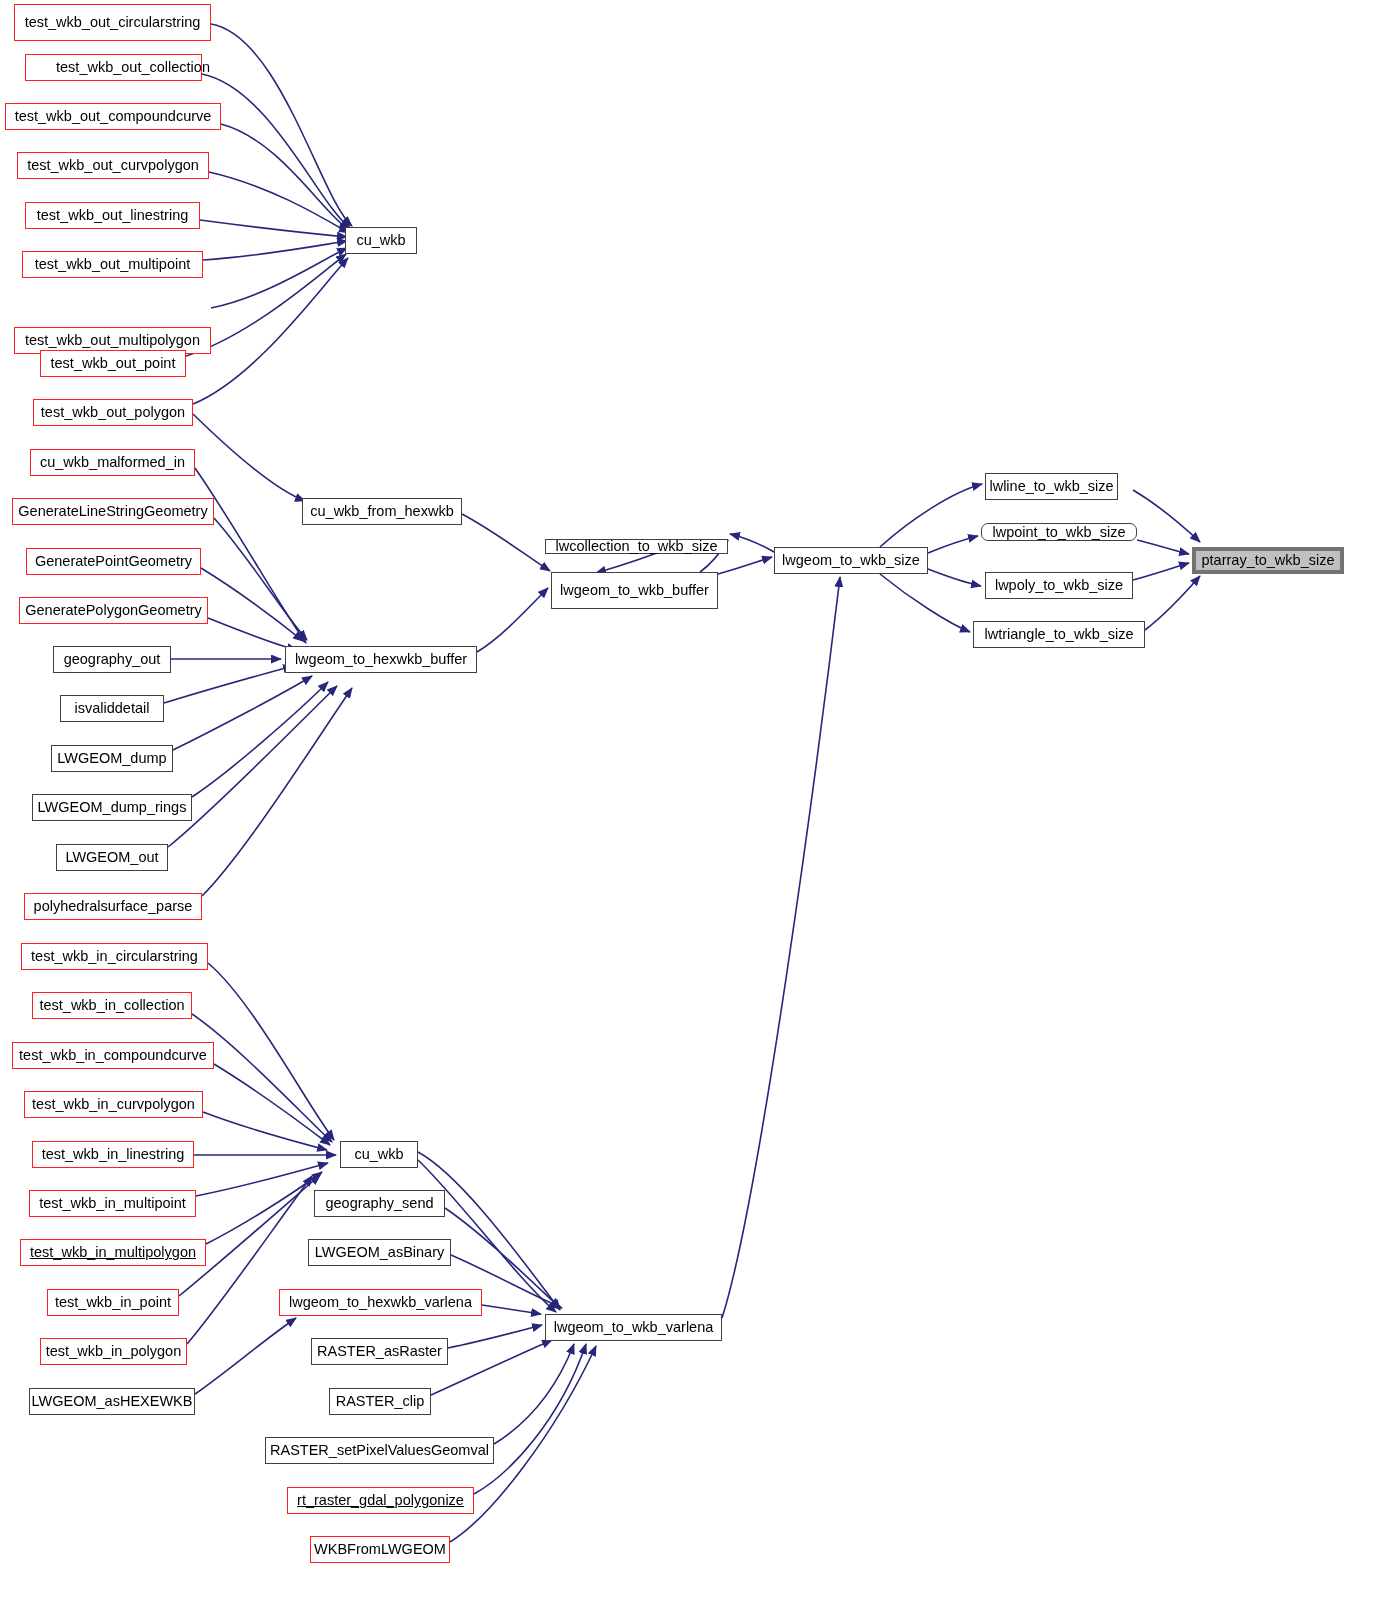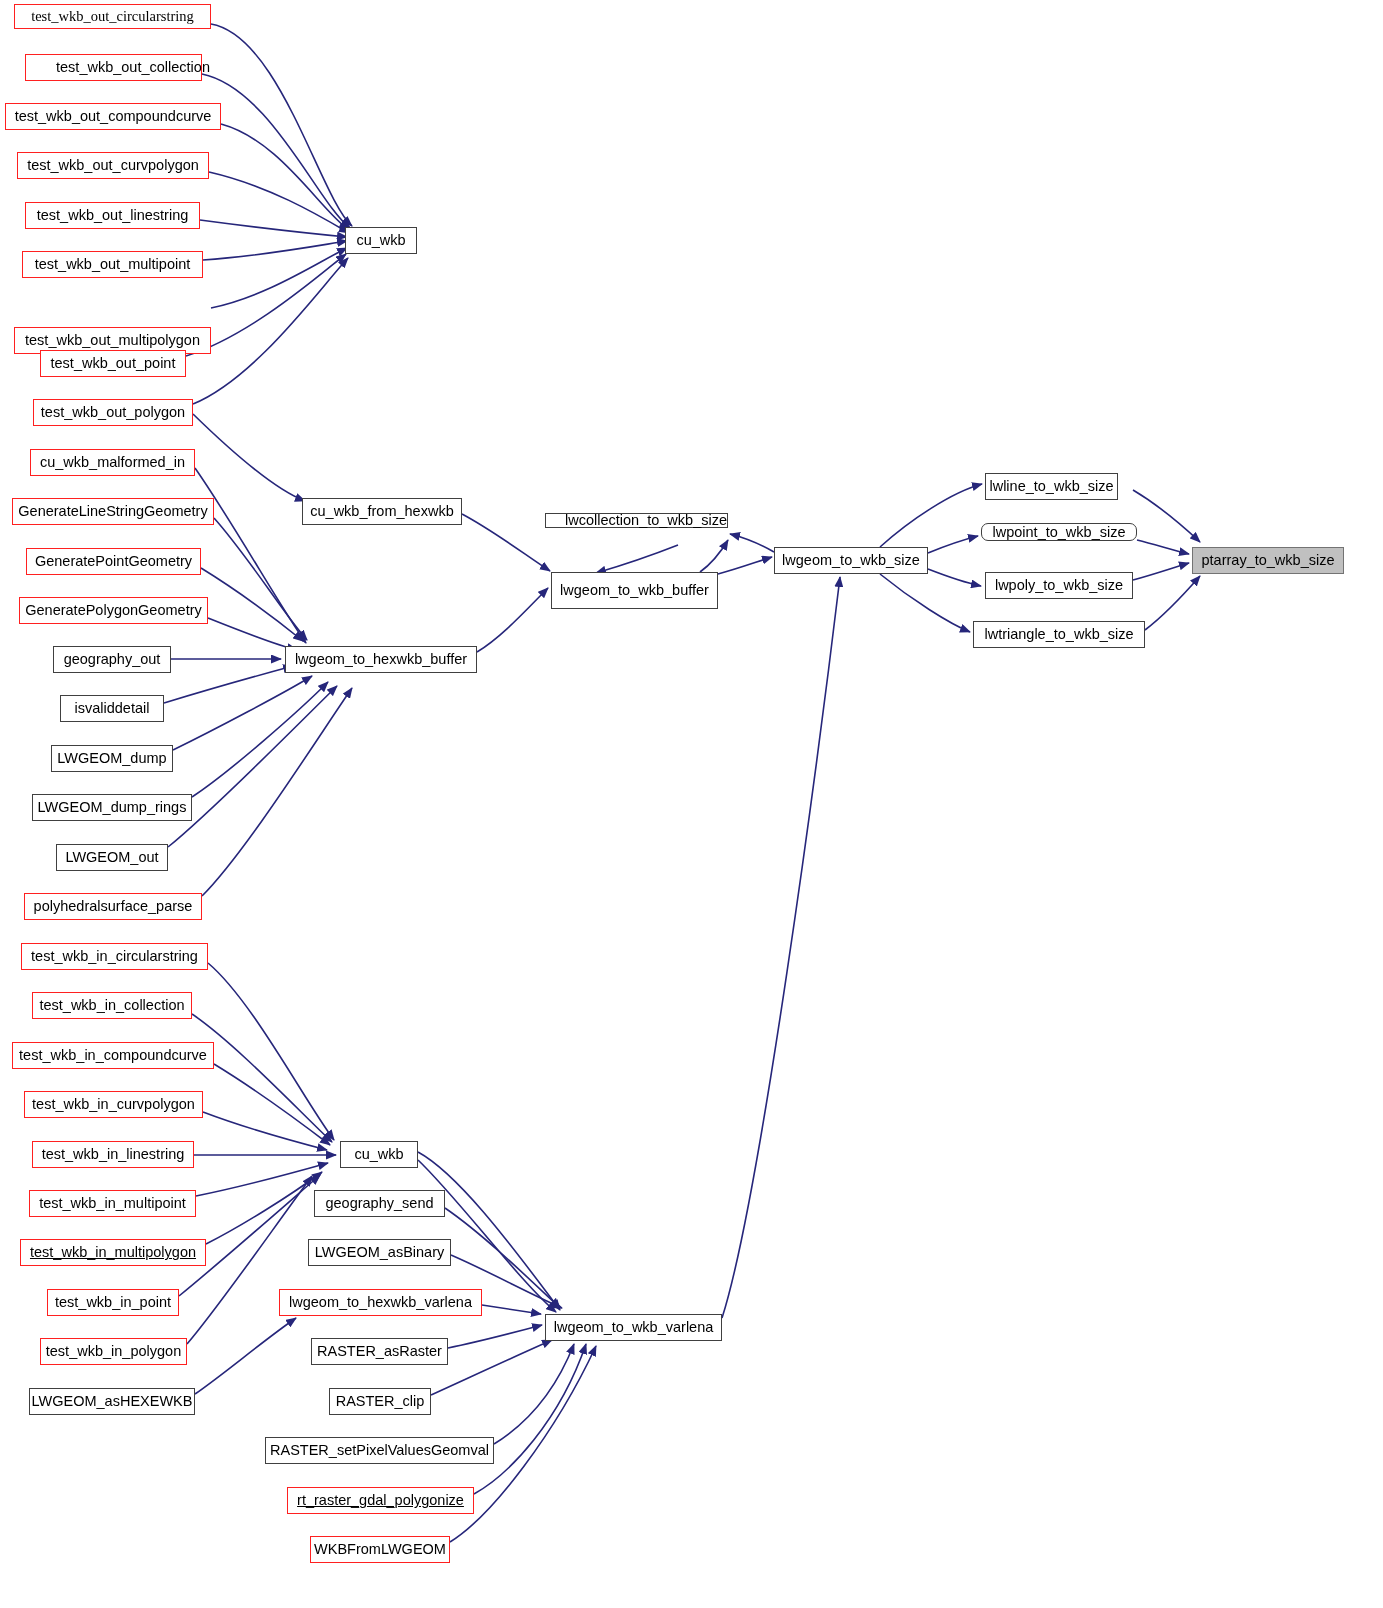--- a/index.html
+++ b/index.html
@@ -13,21 +13,21 @@
     background:#ffffff;
     border:1px solid #404040;
     font-size:14.5px;
     color:#000000;
     white-space:nowrap;
     letter-spacing:0px;
     line-height:1;
     z-index:5;
   }
   .node.red{border:1px solid #ff2020;}
-  .node.cur{background:#c0c0c0;border:1px solid #737373;justify-content:center;}
+  .node.cur{background:#c0c0c0;border:4px solid #737373;justify-content:center;}
   .node span{pointer-events:none;}
 </style>
 </head>
 <body>
 
 <div id="canvas">
   <svg class="edges" viewBox="0 0 1383 1608" xmlns="http://www.w3.org/2000/svg">
     <defs>
       <marker id="ah" markerWidth="11" markerHeight="9" refX="10" refY="4.5" orient="auto" markerUnits="userSpaceOnUse">
         <path d="M0,0 L11,4.5 L0,9 z" fill="#26267a"></path>
@@ -85,21 +85,21 @@
         <path d="M451,1255 C490,1272 526,1292 562,1308" marker-end="url(#ah)"></path>
         <path d="M482,1305 C502,1308 522,1311 541,1314" marker-end="url(#ah)"></path>
         <path d="M448,1348 C478,1342 516,1332 542,1325" marker-end="url(#ah)"></path>
         <path d="M431,1395 C464,1380 520,1354 552,1340" marker-end="url(#ah)"></path>
         <path d="M494,1444 C520,1428 552,1400 574,1344" marker-end="url(#ah)"></path>
         <path d="M474,1494 C510,1474 560,1420 586,1344" marker-end="url(#ah)"></path>
         <path d="M450,1542 C492,1516 556,1432 596,1346" marker-end="url(#ah)"></path>
       </g>
   </svg>
   <div id="node-layer">
-      <div class="node red" style="left: 14px; top: 4px; width: 197px; height: 25px; font-family: Liberation Serif, serif;">
+      <div class="node red" style="left: 14px; top: 4px; width: 197px; height: 37px;">
         <span>test_wkb_out_circularstring</span>
       </div>
       <div class="node red" style="left: 25px; top: 54px; width: 177px; height: 27px; padding-left: 39px;">
         <span>test_wkb_out_collection</span>
       </div>
       <div class="node red" style="left: 5px; top: 103px; width: 216px; height: 27px;">
         <span>test_wkb_out_compoundcurve</span>
       </div>
       <div class="node red" style="left: 17px; top: 152px; width: 192px; height: 27px;">
         <span>test_wkb_out_curvpolygon</span>
@@ -208,21 +208,21 @@
       </div>
       <div class="node" style="left: 345px; top: 227px; width: 72px; height: 27px;">
         <span>cu_wkb</span>
       </div>
       <div class="node" style="left: 302px; top: 498px; width: 160px; height: 27px;">
         <span>cu_wkb_from_hexwkb</span>
       </div>
       <div class="node" style="left: 285px; top: 646px; width: 192px; height: 27px;">
         <span>lwgeom_to_hexwkb_buffer</span>
       </div>
-      <div class="node" style="left: 545px; top: 513px; width: 183px; height: 15px; justify-content: flex-end;">
+      <div class="node" style="left: 545px; top: 539px; width: 183px; height: 15px;">
         <span>lwcollection_to_wkb_size</span>
       </div>
       <div class="node" style="left: 551px; top: 572px; width: 167px; height: 37px;">
         <span>lwgeom_to_wkb_buffer</span>
       </div>
       <div class="node" style="left: 545px; top: 1314px; width: 177px; height: 27px;">
         <span>lwgeom_to_wkb_varlena</span>
       </div>
       <div class="node" style="left: 774px; top: 547px; width: 154px; height: 27px;">
         <span>lwgeom_to_wkb_size</span>

